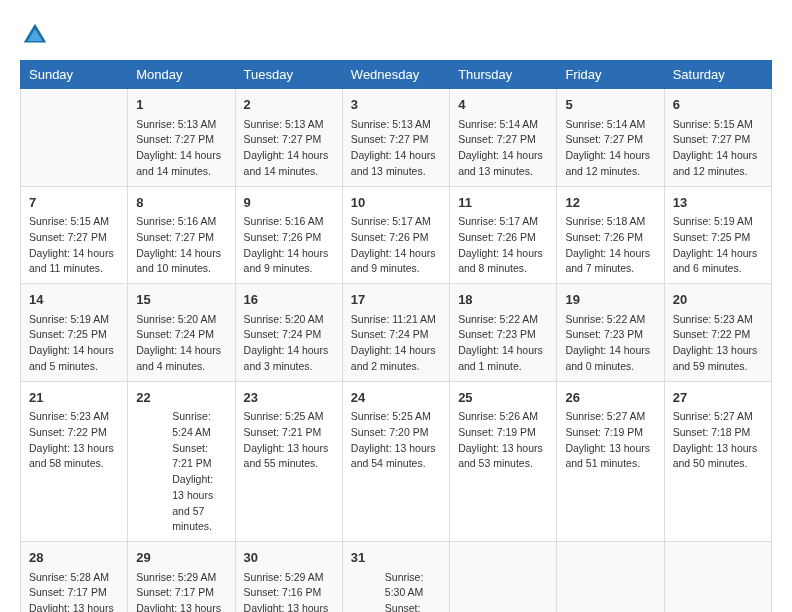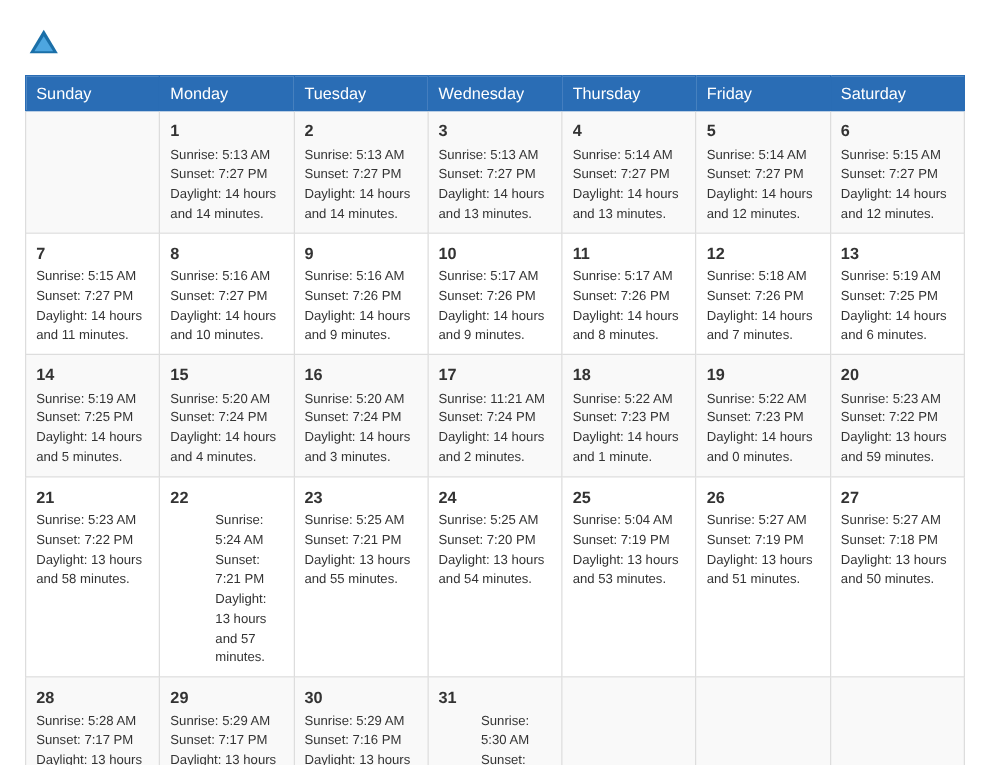--- a/index.html
+++ b/index.html
@@ -294,21 +294,21 @@
         </td>
         <td>
           <span class="day-number">24</span>
           <div class="day-info" style="white-space: pre-line;">Sunrise: 5:25 AM
 Sunset: 7:20 PM
 Daylight: 13 hours
 and 54 minutes.</div>
         </td>
         <td>
           <span class="day-number">25</span>
-          <div class="day-info" style="white-space: pre-line;">Sunrise: 5:04 AM
+          <div class="day-info" style="white-space: pre-line;">Sunrise: 5:26 AM
 Sunset: 7:19 PM
 Daylight: 13 hours
 and 53 minutes.</div>
         </td>
         <td>
           <span class="day-number">26</span>
           <div class="day-info" style="white-space: pre-line;">Sunrise: 5:27 AM
 Sunset: 7:19 PM
 Daylight: 13 hours
 and 51 minutes.</div>

